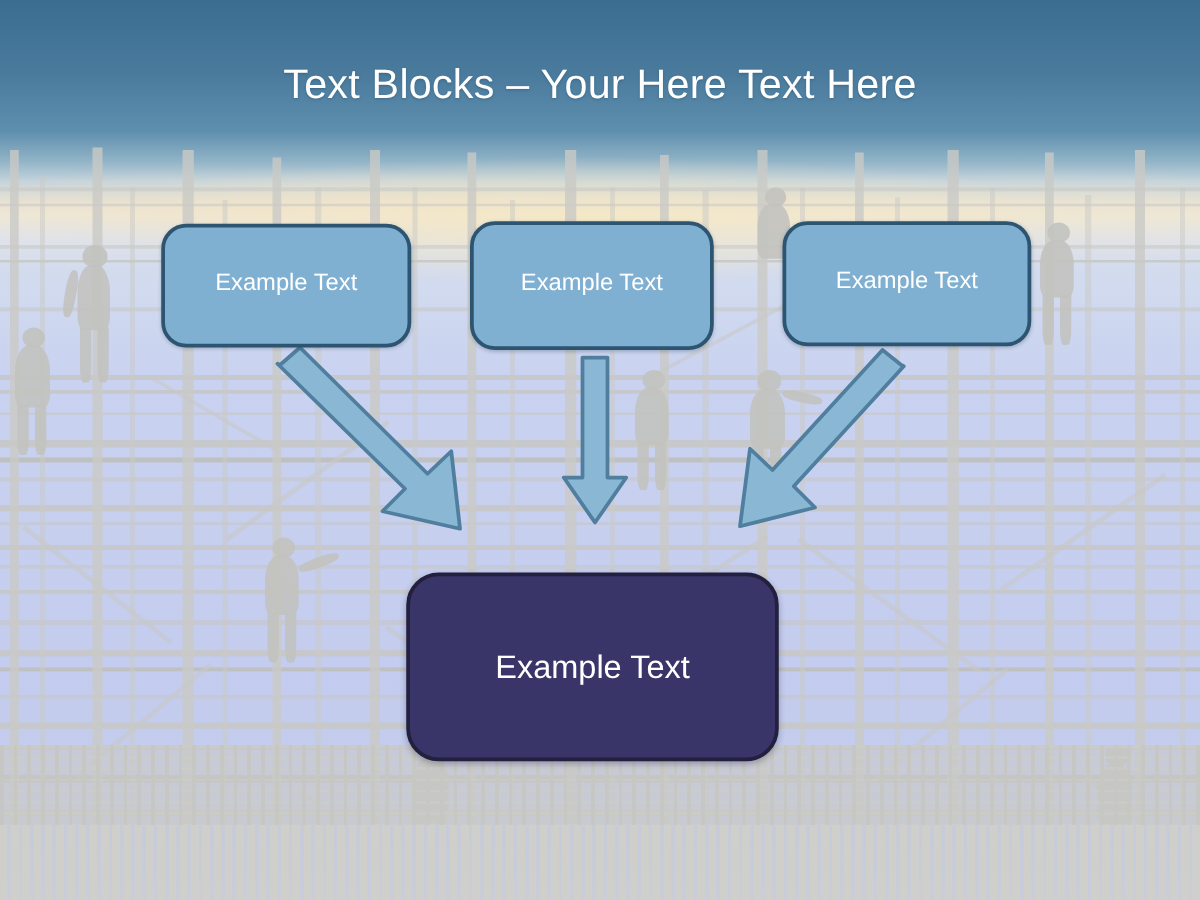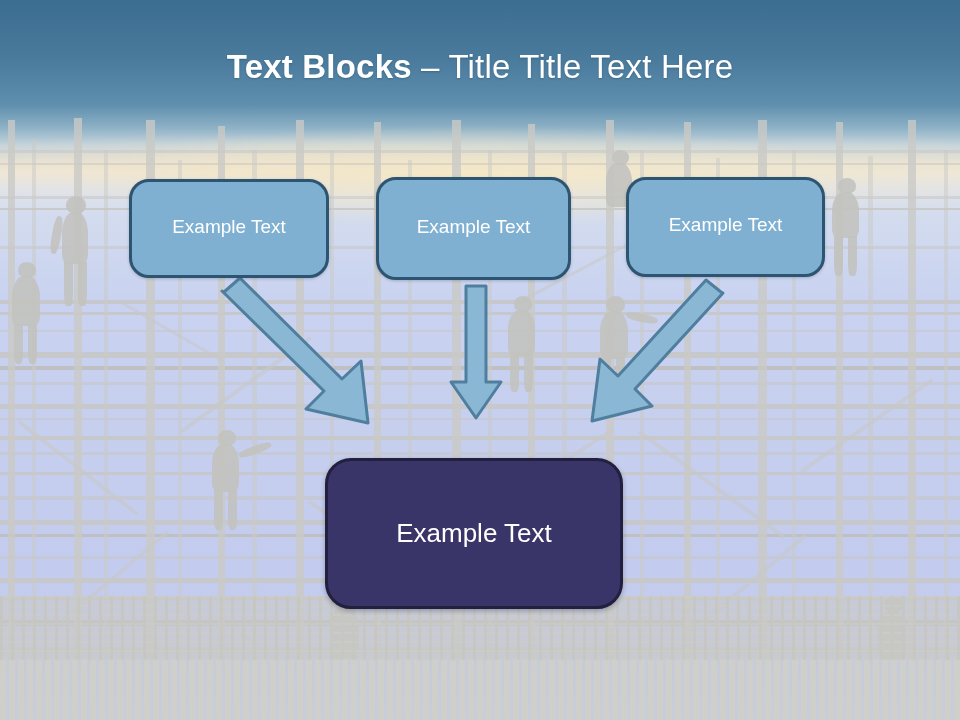--- a/index.html
+++ b/index.html
@@ -110,21 +110,21 @@
     left: 0;
     top: 48px;
     width: 960px;
     text-align: center;
     color: #ffffff;
     font-size: 33px;
     letter-spacing: .2px;
     white-space: nowrap;
     text-shadow: 0 1px 2px rgba(25,60,85,.35);
   }
-  .title .bold { font-weight: bold; }
+  .title .bold { font-weight: normal; }
   .title .light { font-weight: normal; }
 
   
   .tbox {
     position: absolute;
     box-sizing: border-box;
     background: #7fb0d2;
     border: 3px solid #2d5470;
     border-radius: 20px;
     display: flex;
@@ -273,21 +273,21 @@
     <div class="worker leg" style="left:348px;top:656px;width:10px;height:44px"></div>
 
     <div class="worker head" style="left:884px;top:596px;width:19px;height:17px"></div>
     <div class="worker body" style="left:878px;top:611px;width:28px;height:50px"></div>
   </div>
 
   <div class="bg-clutter"></div>
   <div class="bg-clutter2"></div>
 
   <div class="title">
-    <span class="bold">Text Blocks</span><span class="light"> – </span><span class="light">Title Title Text Here</span>
+    <span class="bold">Text Blocks</span><span class="light"> – </span><span class="light">Your Here Text Here</span>
   </div>
 
   <svg class="arrow-svg" style="left:216px;top:278px" width="160" height="152" viewBox="0 0 160 152">
     <polygon points="8,14 24,0 126,101 145,83 152,145 90,131 108,113 6,13" fill="#8ab8d4" stroke="#4f7e9f" stroke-width="3" stroke-linejoin="round"></polygon>
   </svg>
 
   <svg class="arrow-svg" style="left:448px;top:282px" width="56" height="140" viewBox="0 0 56 140">
     <polygon points="18,4 38,4 38,100 53,100 28,136 3,100 18,100" fill="#8ab8d4" stroke="#4f7e9f" stroke-width="3" stroke-linejoin="round"></polygon>
   </svg>
 

